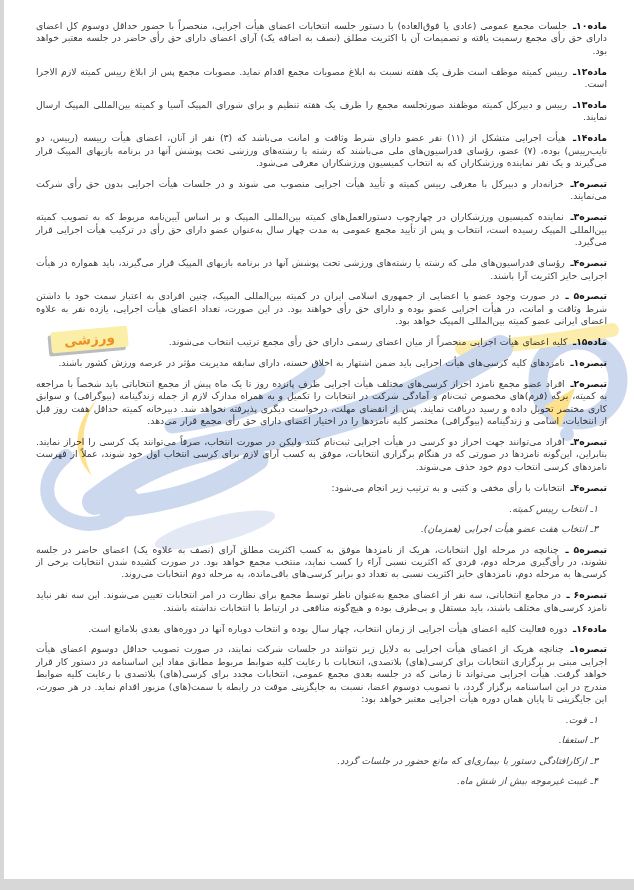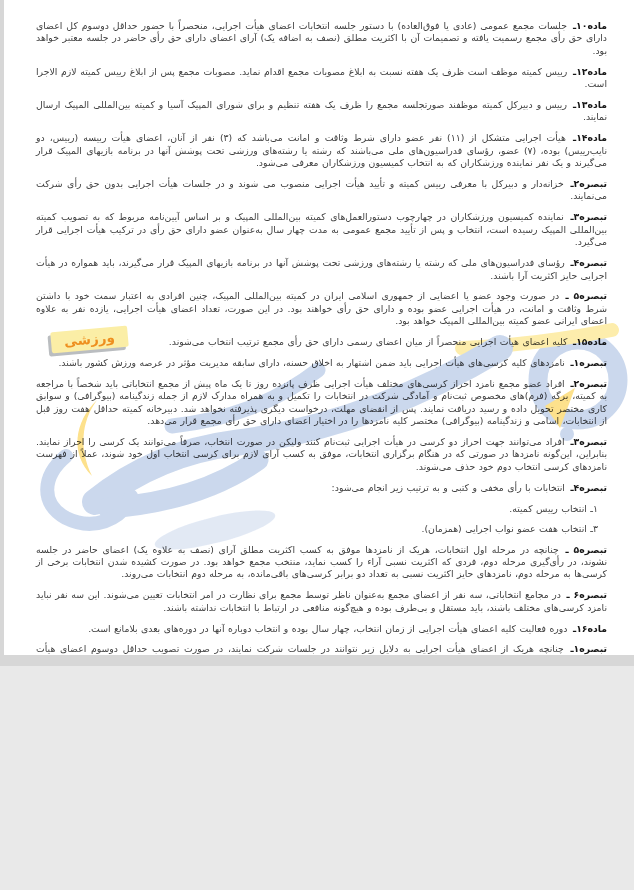--- a/index.html
+++ b/index.html
@@ -1,30 +1,30 @@
 <!DOCTYPE html>
 <html lang="fa"><head>
 <meta charset="utf-8">
 <style>
   html,body { margin:0; padding:0; background:#e9e9e9; }
   .page {
-    position:relative; width:634px; height:666px; background:#ffffff;
+    position:relative; width:634px; height:890px; background:#ffffff;
     overflow:hidden; font-family:"DejaVu Sans", sans-serif;
   }
   .edge-left { position:absolute; left:0; top:0; width:4px; height:890px; background:#d7d7d7; }
   .edge-bottom { position:absolute; left:0; bottom:0; width:634px; height:11px; background:#d7d7d7; }
   .content {
     position:absolute; top:20px; right:27px; width:571px;
     direction:rtl; unicode-bidi:embed; text-align:justify;
     font-size:9.3px; line-height:12.4px; color:#3e3e3e;
     word-spacing:0.5px;
   }
   p.block { margin:0 0 8.5px 0; }
   p.block b { color:#161616; font-weight:bold; margin-left:2px; }
-  p.item { margin:0 0 8px 0; padding-right:9px; }
+  p.item { margin:0 0 8px 0; padding-right:9px;font-style:italic; }
   
   .watermark {
     position:absolute; left:0; top:288px; width:634px; height:280px;
     pointer-events:none; mix-blend-mode:multiply; opacity:.95;
   }
   .sport-tag {
     position:absolute; right:506px; top:329px;
     transform:rotate(-5deg);
     background:#fbeea6; color:#ee8f1f;
     font-weight:bold; font-size:13.5px; line-height:18px;
@@ -48,21 +48,21 @@
     <p class="block"><b>تبصره۲ـ</b> <span>خزانه‌دار و دبیرکل با معرفی رییس کمیته و تأیید هیأت اجرایی منصوب می شوند و در جلسات هیأت اجرایی بدون حق رأی شرکت می‌نمایند.</span></p>
     <p class="block"><b>تبصره۳ـ</b> <span>نماینده کمیسیون ورزشکاران در چهارچوب دستورالعمل‌های کمیته بین‌المللی المپیک و بر اساس آیین‌نامه مربوط که به تصویب کمیته بین‌المللی المپیک رسیده است، انتخاب و پس از تأیید مجمع عمومی به مدت چهار سال به‌عنوان عضو دارای حق رأی در ترکیب هیأت اجرایی قرار می‌گیرد.</span></p>
     <p class="block"><b>تبصره۴ـ</b> <span>رؤسای فدراسیون‌های ملی که رشته یا رشته‌های ورزشی تحت پوشش آنها در برنامه بازیهای المپیک قرار می‌گیرند، باید همواره در هیأت اجرایی حایز اکثریت آرا باشند.</span></p>
     <p class="block"><b>تبصره۵ ـ</b> <span>در صورت وجود عضو یا اعضایی از جمهوری اسلامی ایران در کمیته بین‌المللی المپیک، چنین افرادی به اعتبار سمت خود با داشتن شرط وثاقت و امانت، در هیأت اجرایی عضو بوده و دارای حق رأی خواهند بود. در این صورت، تعداد اعضای هیأت اجرایی، یازده نفر به علاوه اعضای ایرانی عضو کمیته بین‌المللی المپیک خواهد بود.</span></p>
     <p class="block"><b>ماده۱۵ـ</b> <span>کلیه اعضای هیأت اجرایی منحصراً از میان اعضای رسمی دارای حق رأی مجمع ترتیب انتخاب می‌شوند.</span></p>
     <p class="block"><b>تبصره۱ـ</b> <span>نامزدهای کلیه کرسی‌های هیأت اجرایی باید ضمن اشتهار به اخلاق حسنه، دارای سابقه مدیریت مؤثر در عرصه ورزش کشور باشند.</span></p>
     <p class="block"><b>تبصره۲ـ</b> <span>افراد عضو مجمع نامزد احراز کرسی‌های مختلف هیأت اجرایی ظرف پانزده روز تا یک ماه پیش از مجمع انتخاباتی باید شخصاً با مراجعه به کمیته، برگه (فرم)های مخصوص ثبت‌نام و آمادگی شرکت در انتخابات را تکمیل و به همراه مدارک لازم از جمله زندگینامه (بیوگرافی) و سوابق کاری مختصر تحویل داده و رسید دریافت نمایند. پس از انقضای مهلت، درخواست دیگری پذیرفته نخواهد شد. دبیرخانه کمیته حداقل هفت روز قبل از انتخابات، اسامی و زندگینامه (بیوگرافی) مختصر کلیه نامزدها را در اختیار اعضای دارای حق رأی مجمع قرار می‌دهد.</span></p>
     <p class="block"><b>تبصره۳ـ</b> <span>افراد می‌توانند جهت احراز دو کرسی در هیأت اجرایی ثبت‌نام کنند ولیکن در صورت انتخاب، صرفاً می‌توانند یک کرسی را احراز نمایند. بنابراین، این‌گونه نامزدها در صورتی که در هنگام برگزاری انتخابات، موفق به کسب آرای لازم برای کرسی انتخاب اول خود شوند، عملاً از فهرست نامزدهای کرسی انتخاب دوم خود حذف می‌شوند.</span></p>
     <p class="block"><b>تبصره۴ـ</b> <span>انتخابات با رأی مخفی و کتبی و به ترتیب زیر انجام می‌شود:</span></p>
     <p class="item"><span>۱ـ انتخاب رییس کمیته.</span></p>
-    <p class="item"><span>۳ـ انتخاب هفت عضو نواب اجرایی (همزمان).</span></p>
+    <p class="item"><span>۳ـ انتخاب هفت عضو هیأت اجرایی (همزمان).</span></p>
     <p class="block"><b>تبصره۵ ـ</b> <span>چنانچه در مرحله اول انتخابات، هریک از نامزدها موفق به کسب اکثریت مطلق آرای (نصف به علاوه یک) اعضای حاضر در جلسه نشوند، در رأی‌گیری مرحله دوم، فردی که اکثریت نسبی آراء را کسب نماید، منتخب مجمع خواهد بود. در صورت کشیده شدن انتخابات برخی از کرسی‌ها به مرحله دوم، نامزدهای حایز اکثریت نسبی به تعداد دو برابر کرسی‌های باقی‌مانده، به مرحله دوم انتخابات می‌روند.</span></p>
     <p class="block"><b>تبصره۶ ـ</b> <span>در مجامع انتخاباتی، سه نفر از اعضای مجمع به‌عنوان ناظر توسط مجمع برای نظارت در امر انتخابات تعیین می‌شوند. این سه نفر نباید نامزد کرسی‌های مختلف باشند، باید مستقل و بی‌طرف بوده و هیچ‌گونه منافعی در ارتباط با انتخابات نداشته باشند.</span></p>
     <p class="block"><b>ماده۱۶ـ</b> <span>دوره فعالیت کلیه اعضای هیأت اجرایی از زمان انتخاب، چهار سال بوده و انتخاب دوباره آنها در دوره‌های بعدی بلامانع است.</span></p>
     <p class="block"><b>تبصره۱ـ</b> <span>چنانچه هریک از اعضای هیأت اجرایی به دلایل زیر نتوانند در جلسات شرکت نمایند، در صورت تصویب حداقل دوسوم اعضای هیأت اجرایی مبنی بر برگزاری انتخابات برای کرسی(های) بلاتصدی، انتخابات با رعایت کلیه ضوابط مربوط مطابق مفاد این اساسنامه در دستور کار قرار خواهد گرفت. هیأت اجرایی می‌تواند تا زمانی که در جلسه بعدی مجمع عمومی، انتخابات مجدد برای کرسی(های) بلاتصدی با رعایت کلیه ضوابط مندرج در این اساسنامه برگزار گردد، با تصویب دوسوم اعضا، نسبت به جایگزینی موقت در رابطه با سمت(های) مزبور اقدام نماید. در هر صورت، این جایگزینی تا پایان همان دوره هیأت اجرایی معتبر خواهد بود:</span></p>
     <p class="item"><span>۱ـ فوت.</span></p>
     <p class="item"><span>۲ـ استعفا.</span></p>
     <p class="item"><span>۳ـ ازکارافتادگی دستور یا بیماری‌ای که مانع حضور در جلسات گردد.</span></p>
     <p class="item"><span>۴ـ غیبت غیرموجه بیش از شش ماه.</span></p>
   </div>
 

